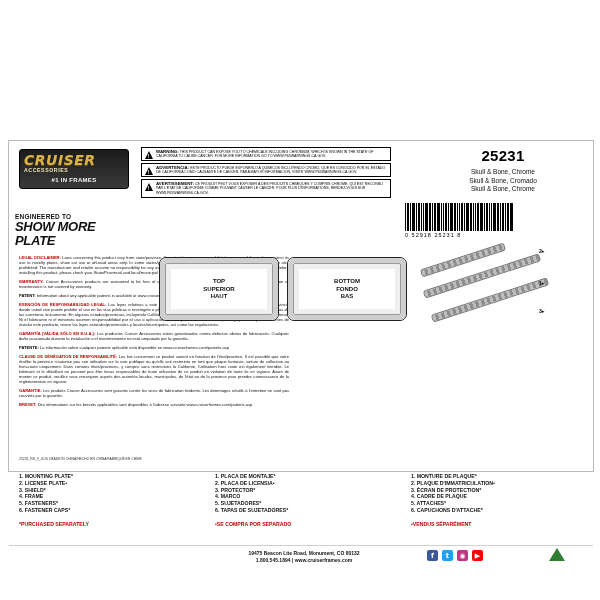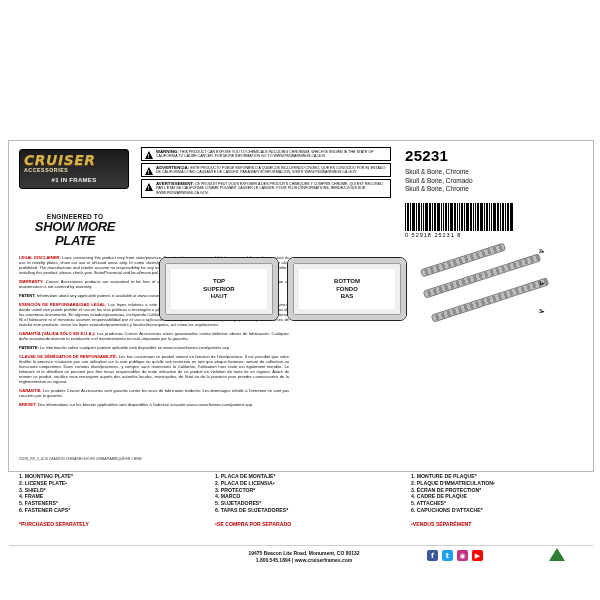--- a/index.html
+++ b/index.html
@@ -6,32 +6,32 @@
   body{width:600px;height:600px;font-family:"Liberation Sans",sans-serif;color:#000;}
   .page{position:relative;width:600px;height:600px;}
   .card{position:absolute;left:8px;top:140px;width:584px;height:330px;background:#ffffff;border:1px solid #b9b9b9;}
   
   .brand{position:absolute;left:10px;top:8px;width:110px;}
   .brand-plate{background:linear-gradient(#1b1b1b,#3a3a3a);border:1px solid #000;border-radius:3px;padding:3px 4px 4px 4px;}
   .brand-name{font-family:"DejaVu Sans",sans-serif;font-weight:bold;font-style:italic;font-size:14px;line-height:14px;letter-spacing:.5px;
     color:#d9b34a;text-shadow:0 1px 0 #6b4e12;}
   .brand-sub{font-size:5.2px;line-height:7px;color:#f2e3b0;letter-spacing:.6px;font-weight:bold;}
   .brand-tag{margin-top:2px;font-size:6px;line-height:8px;font-weight:bold;color:#f5f5f5;letter-spacing:.3px;text-align:center;}
-  .engineered{position:absolute;left:6px;top:72px;width:120px;text-align:center;}
+  .engineered{position:absolute;left:6px;top:72px;width:120px;text-align:left;}
   .eng1{font-size:6.5px;font-weight:bold;color:#111;letter-spacing:.2px;}
   .eng2{font-size:13px;font-weight:bold;font-style:italic;color:#111;letter-spacing:-.3px;line-height:14px;}
 
   .warn{position:absolute;left:132px;top:6px;width:250px;}
   .warn-row{display:flex;align-items:flex-start;border:1px solid #000;padding:1.5px 2px;margin-bottom:2px;background:#fff;}
   .warn-tri{flex:0 0 auto;width:0;height:0;border-left:4.5px solid transparent;border-right:4.5px solid transparent;border-bottom:8px solid #000;margin:1px 3px 0 1px;position:relative;}
   .warn-tri:after{content:"!";position:absolute;left:-1.6px;top:2.2px;font-size:5px;color:#fff;font-weight:bold;}
   .warn-txt{font-size:3.6px;line-height:4.6px;color:#000;}
   .warn-txt b{font-size:4.4px;}
 
-  .sku{position:absolute;left:396px;top:6px;width:196px;}
+  .sku{position:absolute;left:396px;top:6px;width:196px;text-align:center;}
   .sku-num{font-size:15px;font-weight:bold;letter-spacing:.3px;}
   .sku-lines{margin-top:4px;}
   .sku-line{font-size:6.5px;line-height:8.5px;color:#111;}
   .barcode{position:absolute;left:396px;top:62px;width:190px;height:36px;}
   .barcode .bars{height:28px;display:flex;align-items:stretch;}
   .barcode .bars i{display:block;background:#000;margin-right:1px;}
   .bc-num{font-size:5.5px;letter-spacing:1px;margin-top:1px;}
 
   
   .legal{position:absolute;left:10px;top:114px;width:270px;}

